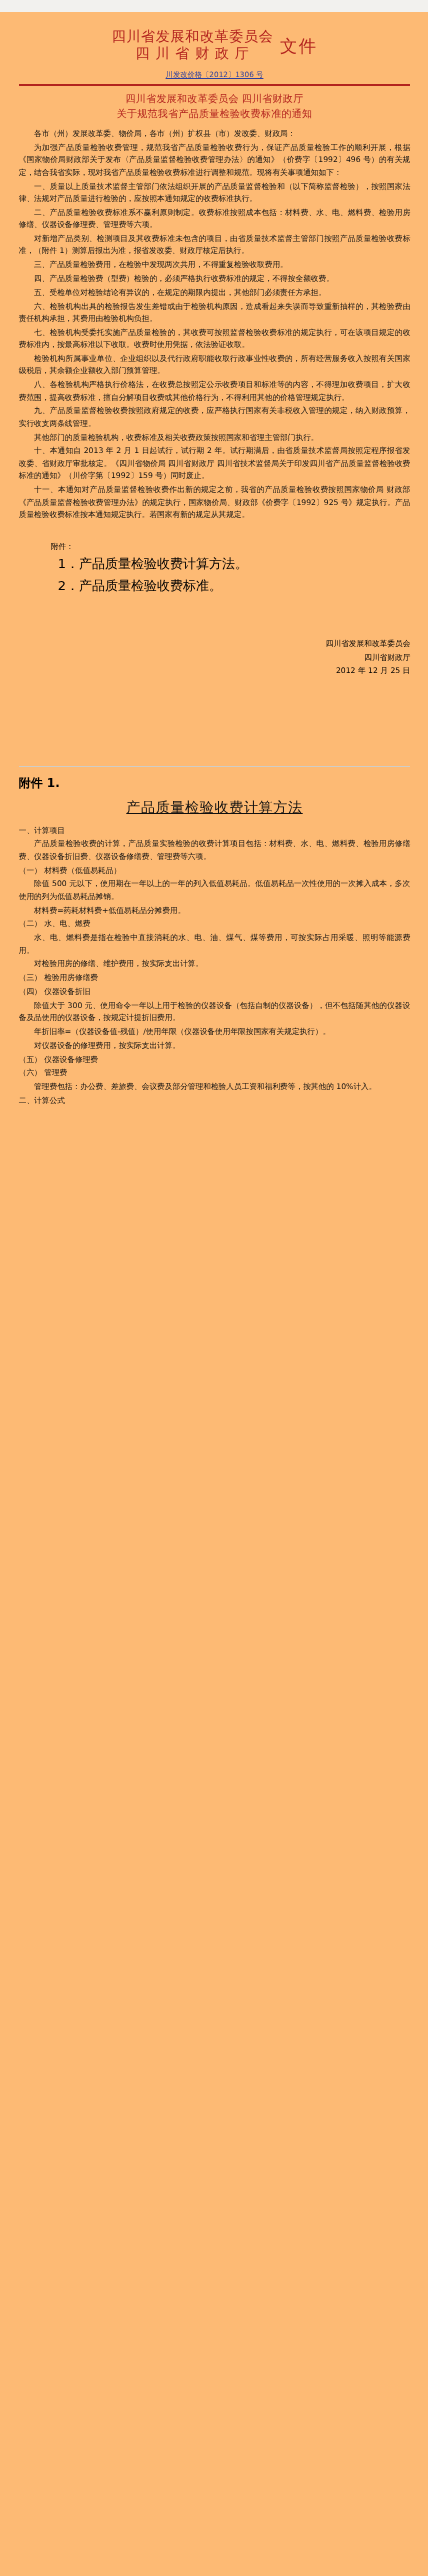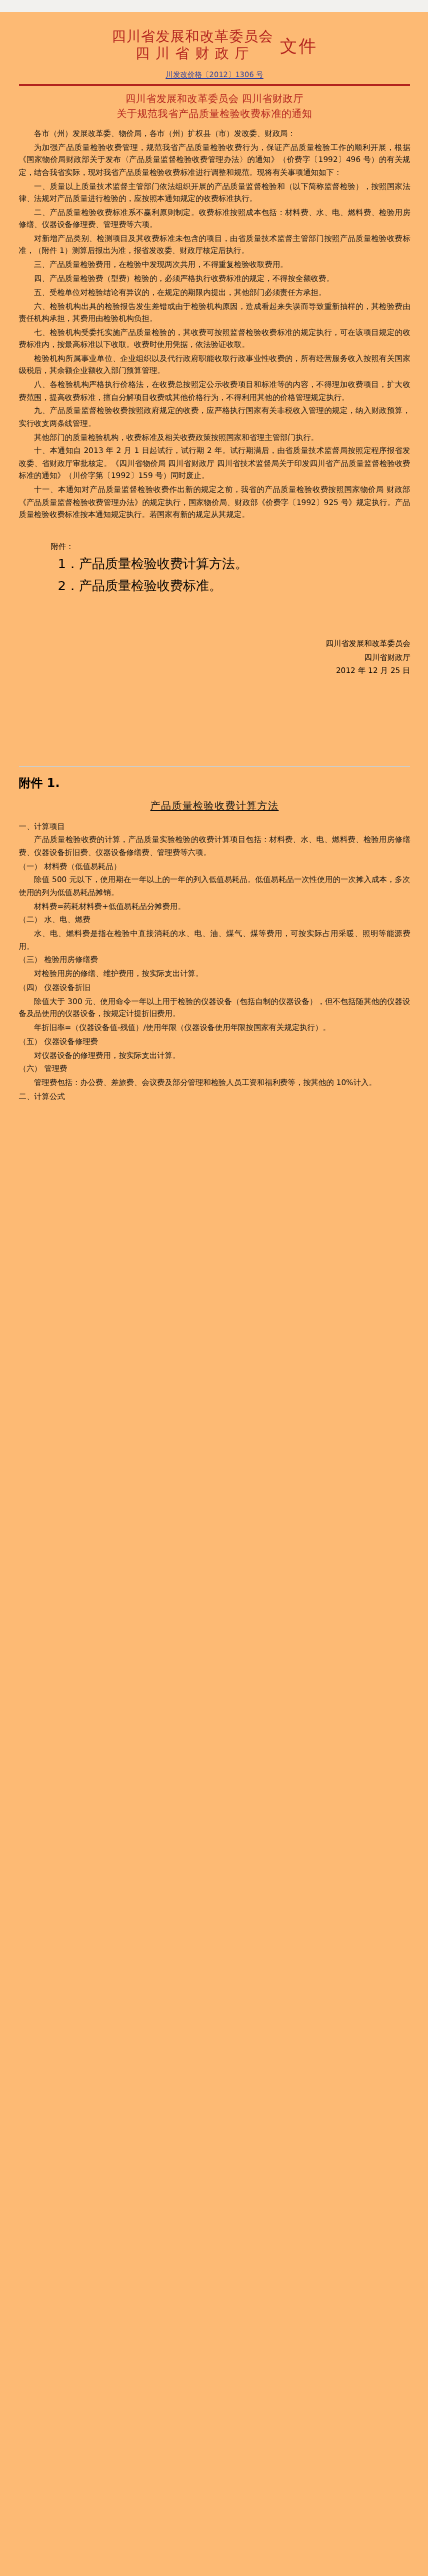--- a/index.html
+++ b/index.html
@@ -86,21 +86,21 @@
     margin:9.3px 0 8px 0;
   }
   .attach-head{
     font-size:12px;
     font-weight:bold;
     margin:5.3px 0 4px 0;
   }
   .sub-title{
     text-align:center;
     font-family:"DejaVu Serif","Liberation Serif",serif;
-    font-size:10px;
+    font-size:14px;
     margin:6.7px 0 8px 0;
     letter-spacing:0.7px;
     color:#111;
     text-decoration:underline;
   }
   .mid-gap{height:17.3px;}
   .big-gap{height:40px;}
   .seal-area{height:80px;}
 </style>
 </head>
@@ -165,29 +165,29 @@
     <p class="body noindent">一、计算项目</p>
     <p class="body">产品质量检验收费的计算，产品质量实验检验的收费计算项目包括：材料费、水、电、燃料费、检验用房修缮费、仪器设备折旧费、仪器设备修缮费、管理费等六项。</p>
 
     <p class="body noindent">（一）  材料费（低值易耗品）</p>
     <p class="body">除值 500 元以下，使用期在一年以上的一年的列入低值易耗品。低值易耗品一次性使用的一次摊入成本，多次使用的列为低值易耗品摊销。</p>
     <p class="body">材料费=药耗材料费+低值易耗品分摊费用。</p>
 
     <p class="body noindent">（二）  水、电、燃费</p>
     <p class="body">水、电、燃料费是指在检验中直接消耗的水、电、油、煤气、煤等费用，可按实际占用采暖、照明等能源费用。</p>
 
+    <p class="body">对检验用房的修缮、维护费用，按实际支出计算。</p>
     <p class="body noindent">（三）  检验用房修缮费</p>
-    <p class="body">对检验用房的修缮、维护费用，按实际支出计算。</p>
 
     <p class="body noindent">（四）  仪器设备折旧</p>
     <p class="body">除值大于 300 元、使用命令一年以上用于检验的仪器设备（包括自制的仪器设备），但不包括随其他的仪器设备及品使用的仪器设备，按规定计提折旧费用。</p>
     <p class="body">年折旧率=（仪器设备值-残值）/使用年限（仪器设备使用年限按国家有关规定执行）。</p>
 
+    <p class="body">对仪器设备的修理费用，按实际支出计算。</p>
     <p class="body noindent">（五）  仪器设备修理费</p>
-    <p class="body">对仪器设备的修理费用，按实际支出计算。</p>
 
     <p class="body noindent">（六）  管理费</p>
     <p class="body">管理费包括：办公费、差旅费、会议费及部分管理和检验人员工资和福利费等，按其他的 10%计入。</p>
 
     <p class="body noindent">二、计算公式</p>
 
   </div>
 </div>
 
 

